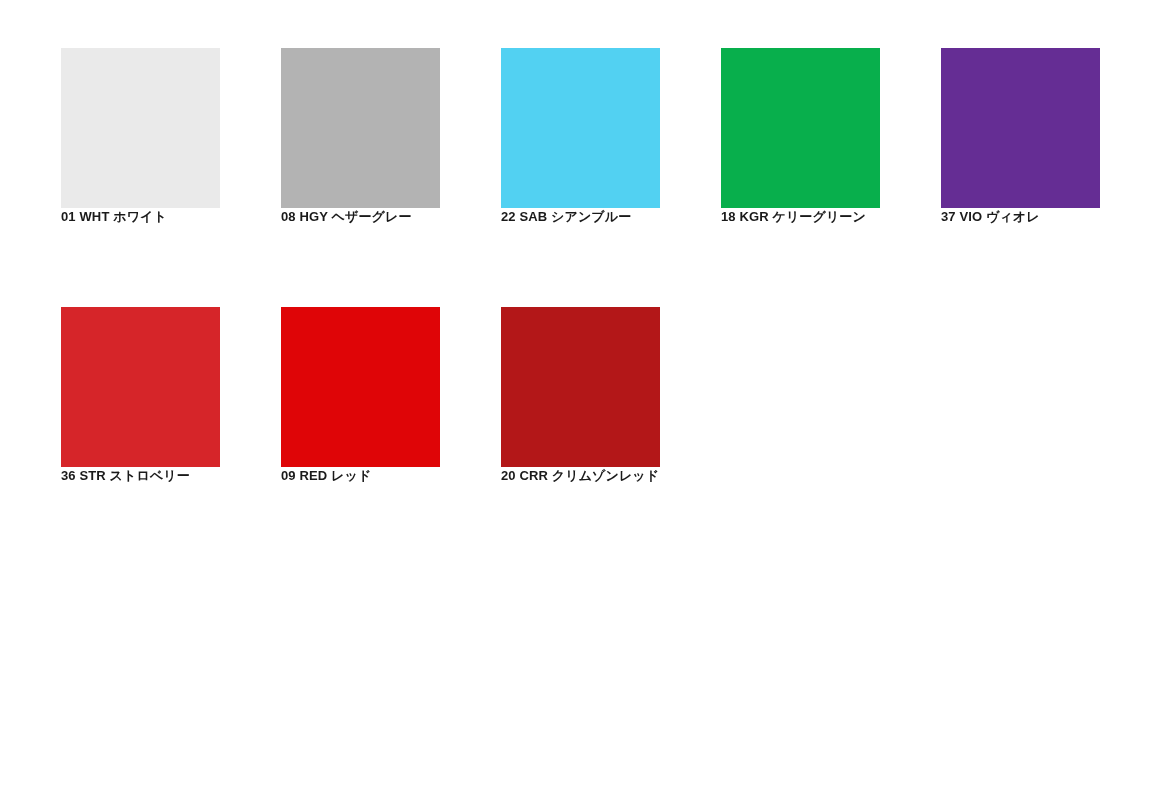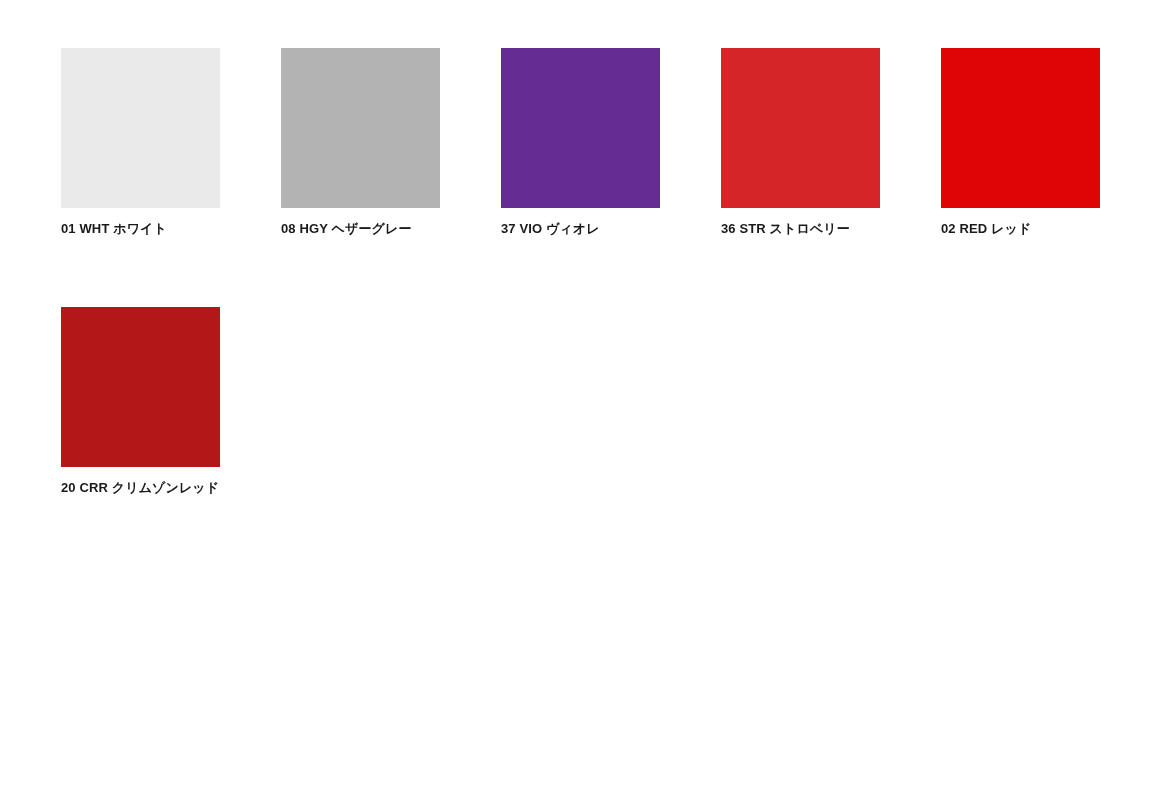--- a/index.html
+++ b/index.html
@@ -34,21 +34,21 @@
     height: 259px;
     box-sizing: border-box;
   }
   .swatch-chip {
     width: 159px;
     height: 160px;
     display: block;
   }
   .swatch-label {
     display: block;
-    margin-top: 13px;
+    margin-top: 1px;
     font-size: 13px;
     line-height: 1.25;
     font-weight: bold;
     color: #1a1a1a;
     letter-spacing: 0.01em;
     white-space: nowrap;
   }
 </style>
 </head>
 <body>
@@ -57,30 +57,38 @@
   <div class="swatch-grid">
       <div class="swatch-cell">
         <span class="swatch-chip" title="01 WHT ホワイト" style="background-color: rgb(234, 234, 234);"></span>
         <span class="swatch-label">01 WHT ホワイト</span>
       </div>
       <div class="swatch-cell">
         <span class="swatch-chip" title="08 HGY ヘザーグレー" style="background-color: rgb(179, 179, 179);"></span>
         <span class="swatch-label">08 HGY ヘザーグレー</span>
       </div>
       <div class="swatch-cell">
+        <span class="swatch-chip" title="22 SAB シアンブルー" style="background-color: rgb(82, 209, 242);"></span>
+        <span class="swatch-label">22 SAB シアンブルー</span>
+      </div>
+      <div class="swatch-cell">
+        <span class="swatch-chip" title="18 KGR ケリーグリーン" style="background-color: rgb(8, 175, 76);"></span>
+        <span class="swatch-label">18 KGR ケリーグリーン</span>
+      </div>
+      <div class="swatch-cell">
         <span class="swatch-chip" title="37 VIO ヴィオレ" style="background-color: rgb(101, 45, 148);"></span>
         <span class="swatch-label">37 VIO ヴィオレ</span>
       </div>
       <div class="swatch-cell">
         <span class="swatch-chip" title="29 STR ストロベリー" style="background-color: rgb(214, 37, 41);"></span>
         <span class="swatch-label">36 STR ストロベリー</span>
       </div>
       <div class="swatch-cell">
         <span class="swatch-chip" title="04 RED レッド" style="background-color: rgb(223, 5, 7);"></span>
-        <span class="swatch-label">02 RED レッド</span>
+        <span class="swatch-label">09 RED レッド</span>
       </div>
       <div class="swatch-cell">
         <span class="swatch-chip" title="30 CRR クリムゾンレッド" style="background-color: rgb(179, 23, 24);"></span>
         <span class="swatch-label">20 CRR クリムゾンレッド</span>
       </div>
       <div class="swatch-cell is-empty"></div>
       <div class="swatch-cell is-empty"></div>
       <div class="swatch-cell is-empty"></div>
     </div>
 </div>

